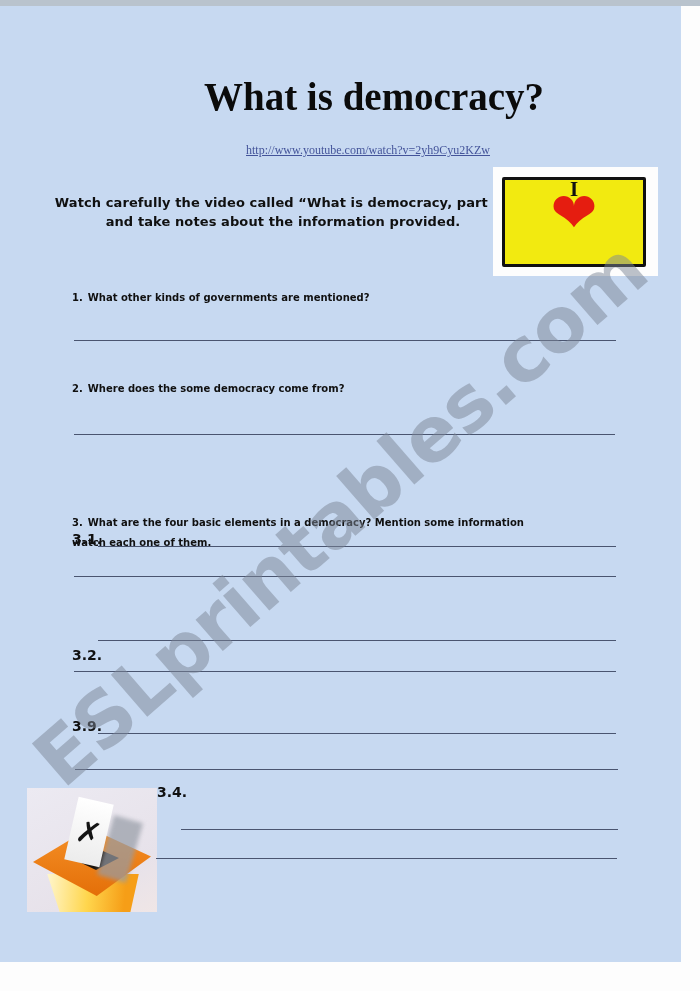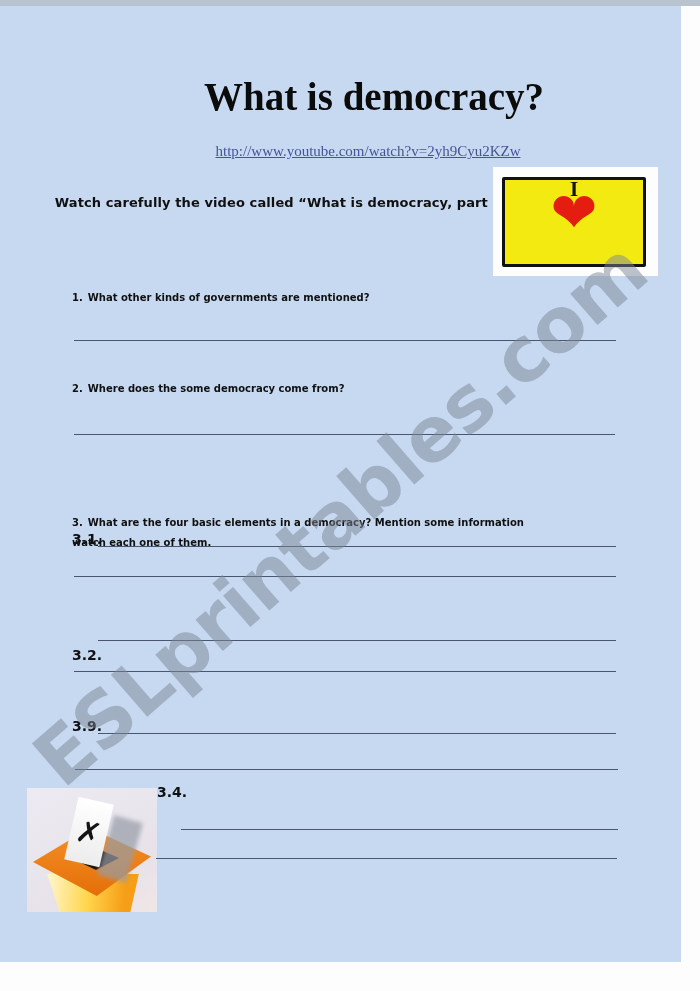--- a/index.html
+++ b/index.html
@@ -14,21 +14,21 @@
   .page-bg{left:0;top:6px;width:681px;height:956px;background:#c7d9f1;}
   
   .title{
     left:100px;top:76px;width:548px;text-align:center;
     font-family:"Liberation Serif","DejaVu Serif",serif;
     font-weight:bold;font-size:39px;line-height:1.1;color:#0b0b0b;
   }
   .video-link{
     left:100px;top:143px;width:536px;text-align:center;
     font-family:"Liberation Serif","DejaVu Serif",serif;
-    font-size:15px;color:#44549a;text-decoration:underline;
+    font-size:12px;color:#44549a;text-decoration:underline;
   }
   
   .hand{font-family:"DejaVu Sans",sans-serif;font-weight:bold;color:#101010;}
   .instructions{
     left:33px;top:193px;width:500px;text-align:center;
     font-size:13px;line-height:19px;letter-spacing:0.1px;
   }
   
   .question{font-size:10px;line-height:20px;white-space:nowrap;}
   .q-num{margin-right:5px;}
@@ -99,20 +99,21 @@
 
 <div class="abs top-strip"></div>
 <div class="abs page-bg"></div>
 
 <div class="abs title">What is democracy?</div>
 
 <a class="abs video-link" href="#">http://www.youtube.com/watch?v=2yh9Cyu2KZw</a>
 
 <div class="abs instructions hand">
   <span>Watch carefully the video called “What is democracy, part I,”</span><br>
+  <span>and take notes about the information provided.</span>
 </div>
 
 <div class="abs love-sign">
   <div class="love-inner">
     <div class="love-top">I</div>
     <div class="love-heart">❤</div>
   </div>
 </div>
 
 <div class="abs question hand" style="left:72px;top:288px;">

